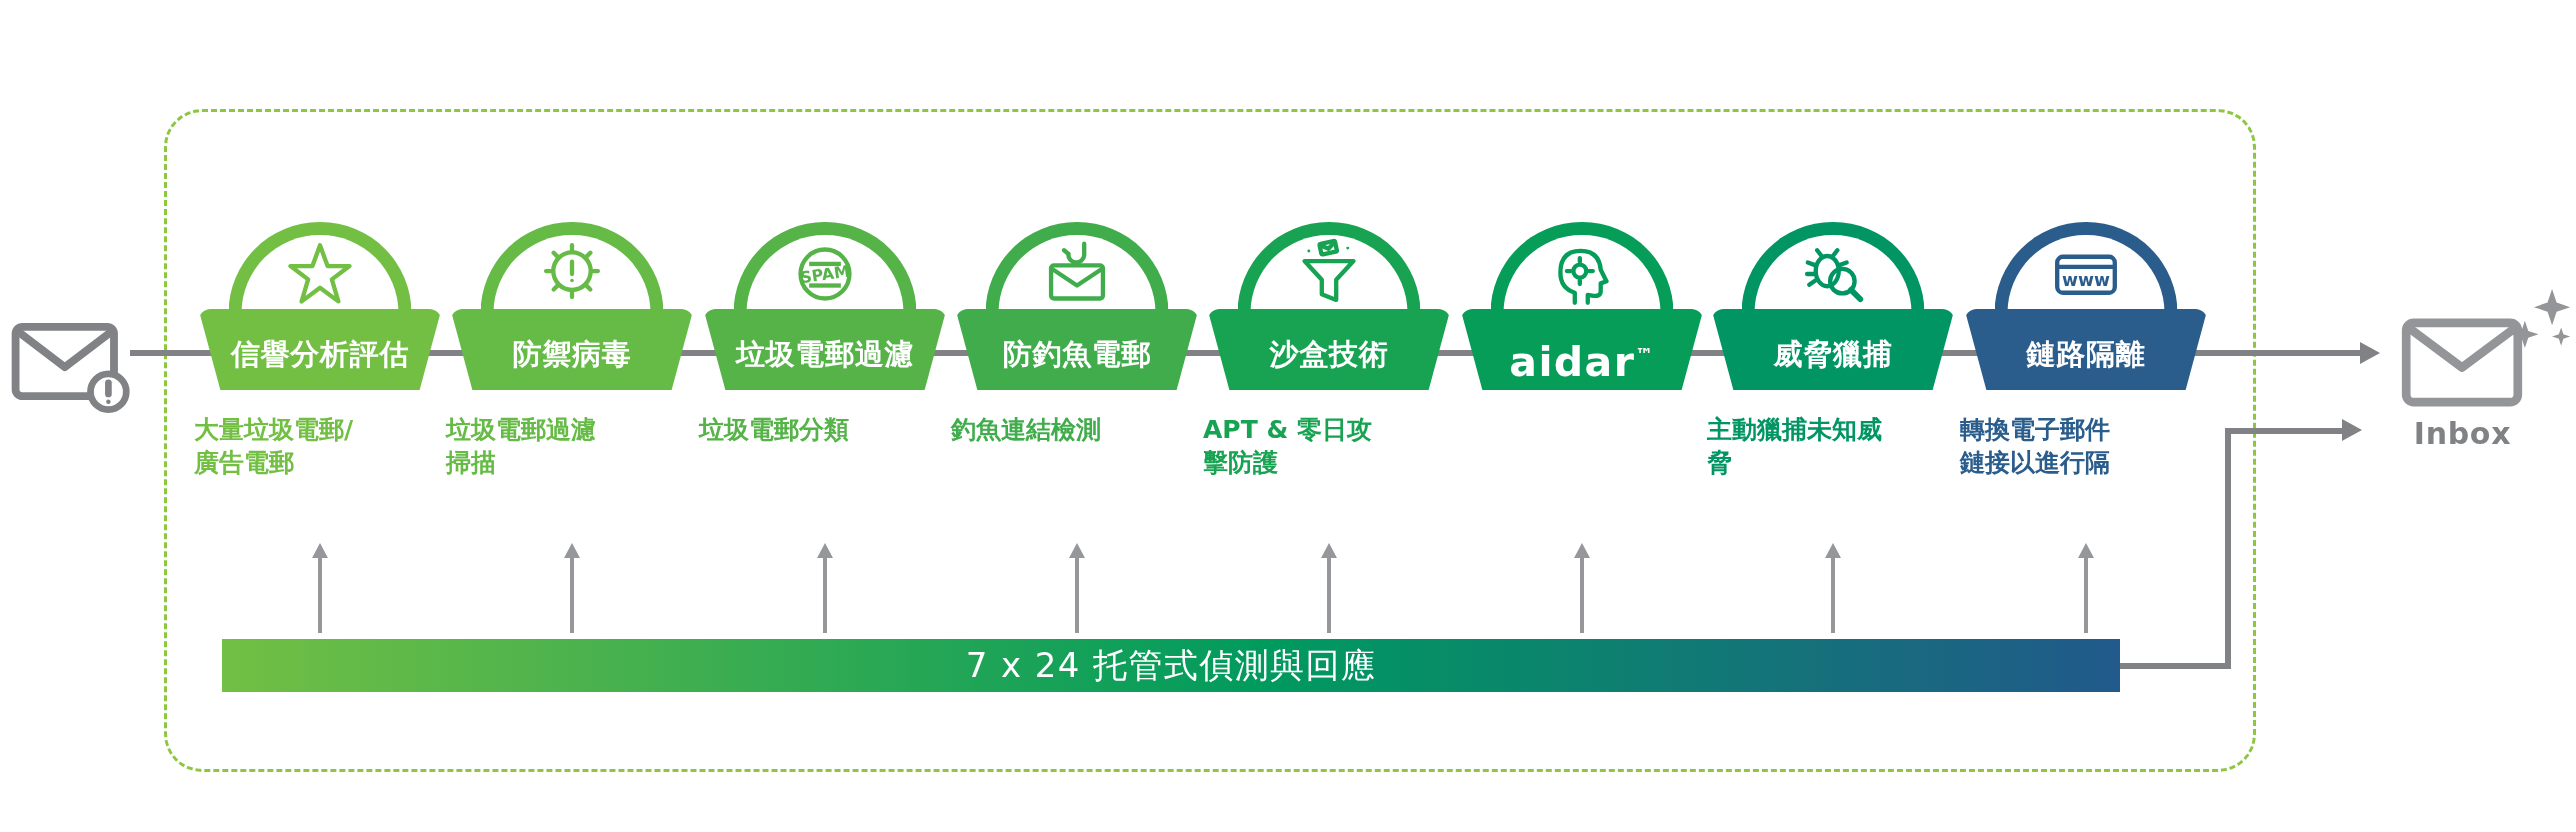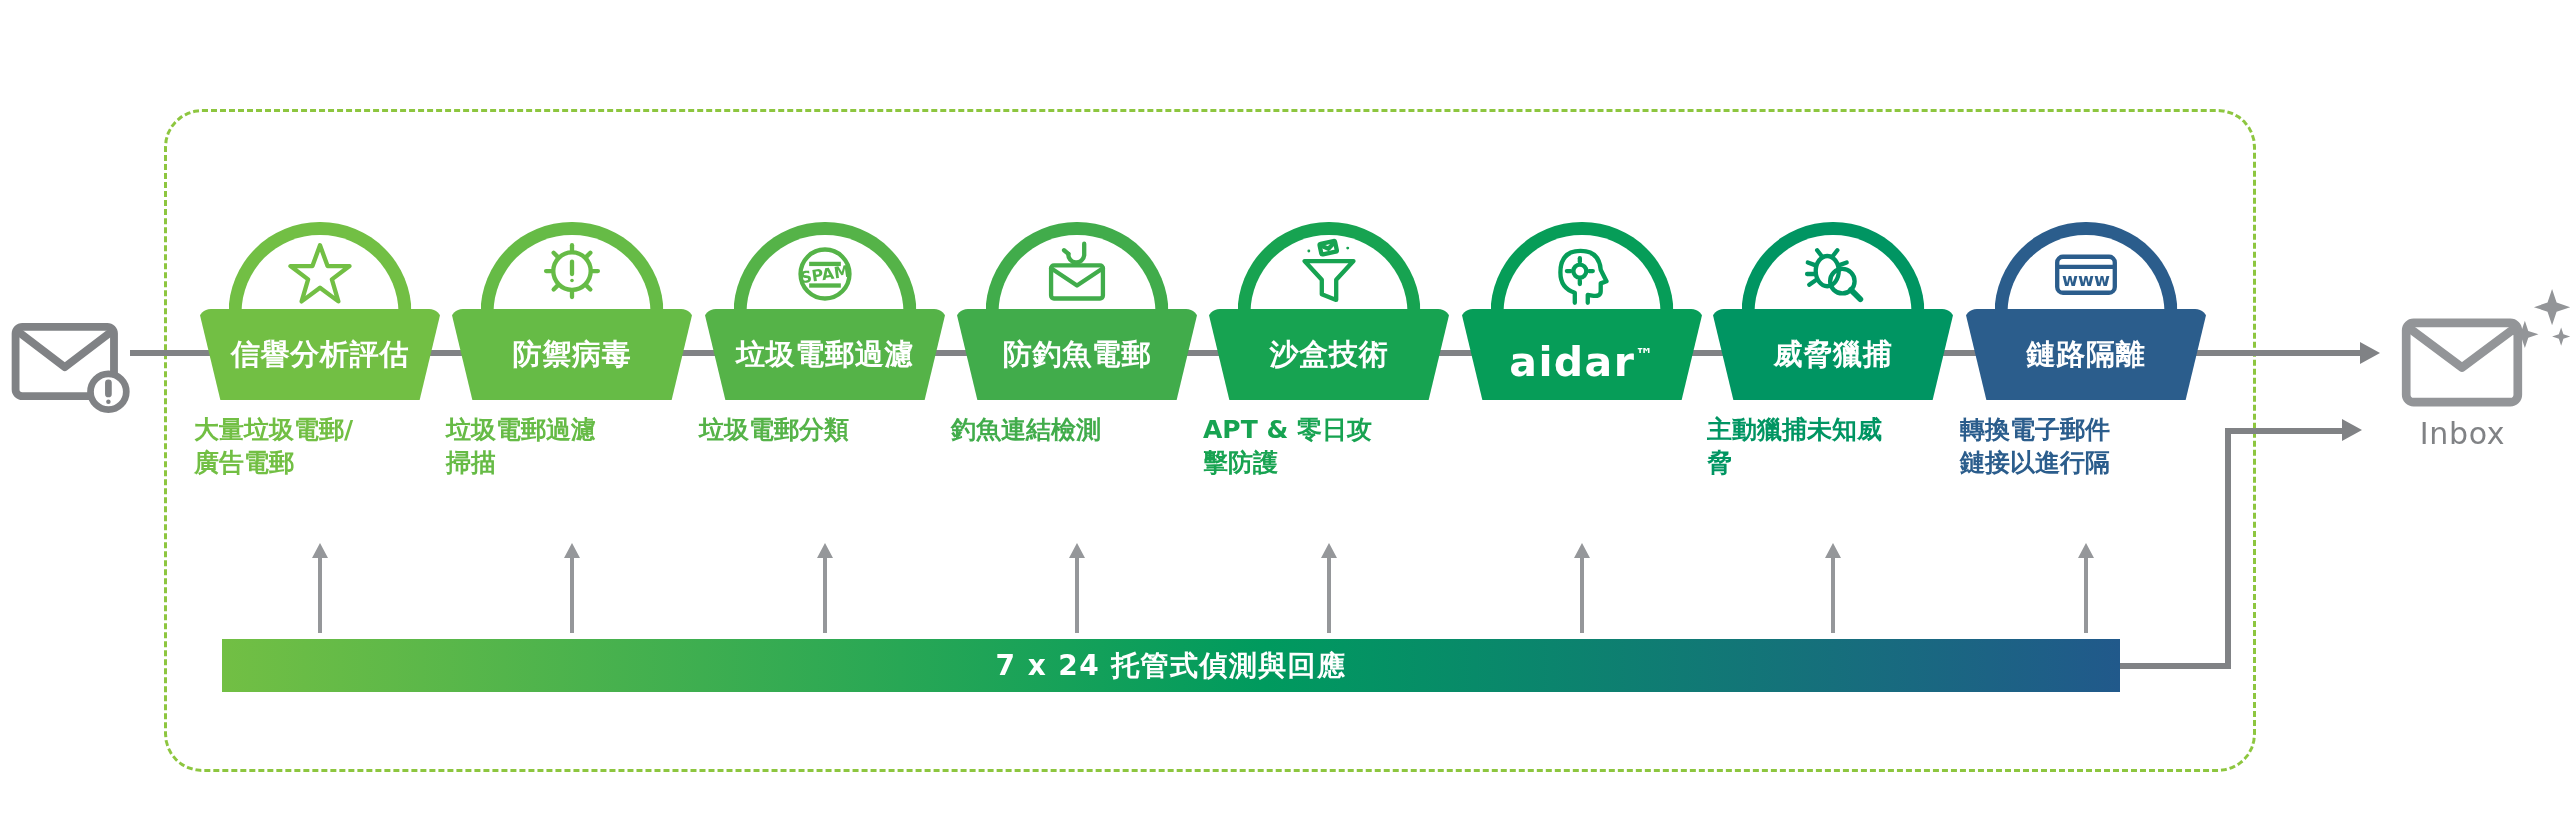--- a/index.html
+++ b/index.html
@@ -35,21 +35,21 @@
     border-top-left-radius:91px 91px; border-top-right-radius:91px 91px;
     background:#ffffff;
   }
   .icon {
     position:absolute; left:50%; transform:translateX(-50%); top:16.4px;
     width:72px; height:72px; color:var(--c);
   }
   .icon svg { width:100%; height:100%; display:block; }
   .band {
     position:absolute; top:87px; left:50%; transform:translateX(-50%);
-    width:243px; height:91px; background:var(--c);
+    width:243px; height:81px; background:var(--c);
     border-radius:12.3px;
     clip-path: polygon(0% 0%, 100% 0%, 91% 100%, 9% 100%);
     text-align:center;
   }
   .band .label {
     display:block; line-height:91px; color:#ffffff; font-weight:bold;
     font-size:29px; letter-spacing:0.7px; white-space:nowrap;
   }
   .band .label.logo { font-size:41px; letter-spacing:1.4px; font-weight:800; }
   .band .tm { font-size:18px; vertical-align:super; }
@@ -66,36 +66,36 @@
   }
   .up-arrow .stem { display:block; width:4.8px; height:75px; background:#95979a; margin:0 auto; }
 
   
   .mdr-bar {
     position:absolute; left:222px; top:639px; width:1898px; height:53px;
     background:linear-gradient(90deg, #72bf44 0%, #009a5e 55%, #21598b 100%);
     text-align:center;
   }
   .mdr-bar .mdr-label {
-    display:block; line-height:53px; color:#ffffff; font-size:28px;
-    font-weight:700; letter-spacing:1.4px; white-space:nowrap;
+    display:block; line-height:53px; color:#ffffff; font-size:34px;
+    font-weight:400; letter-spacing:1.4px; white-space:nowrap;
   }
 
   
   .mail-in { position:absolute; left:10.2px; top:315px; width:123px; height:102px; }
   .mail-in svg { width:100%; height:100%; display:block; }
 
   
   .inbox-group { position:absolute; left:2392px; top:292px; width:184px; height:171px; }
   .inbox-envelope { position:absolute; left:8.2px; top:22px; width:124px; height:97px; }
   .inbox-envelope svg { width:100%; height:100%; display:block; }
   .sparkles { position:absolute; left:117px; top:-2.7px; width:68px; height:75px; }
   .inbox-label {
     position:absolute; left:0; top:124px; width:141px; text-align:center;
-    color:#808285; font-size:30px; font-weight:normal; letter-spacing:0.7px;
+    color:#808285; font-size:30px; font-weight:bold; letter-spacing:0.7px;
   }
 </style>
 </head>
 <body>
 
 <div class="canvas">
 
   <div class="dashed-frame"></div>
 
   <div class="hline main-line"></div>

